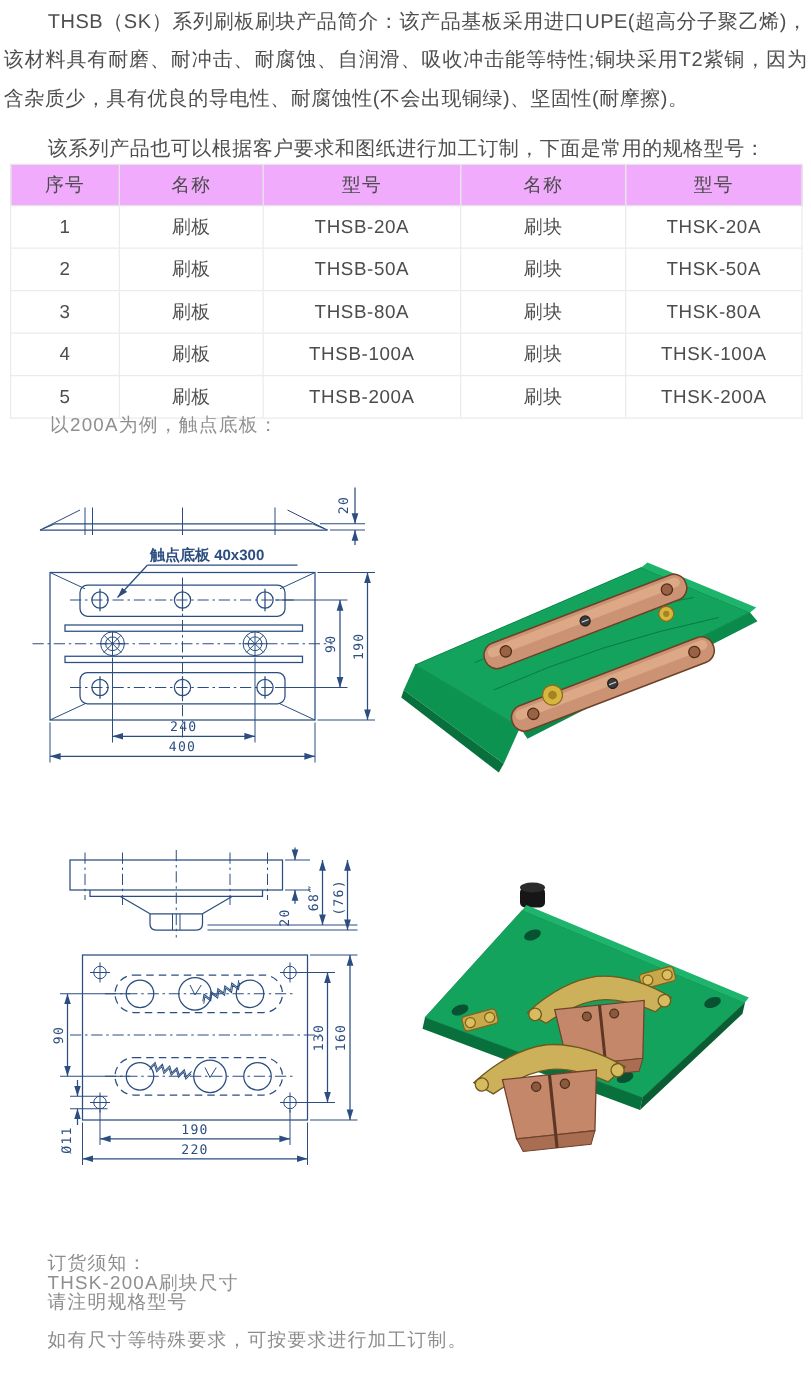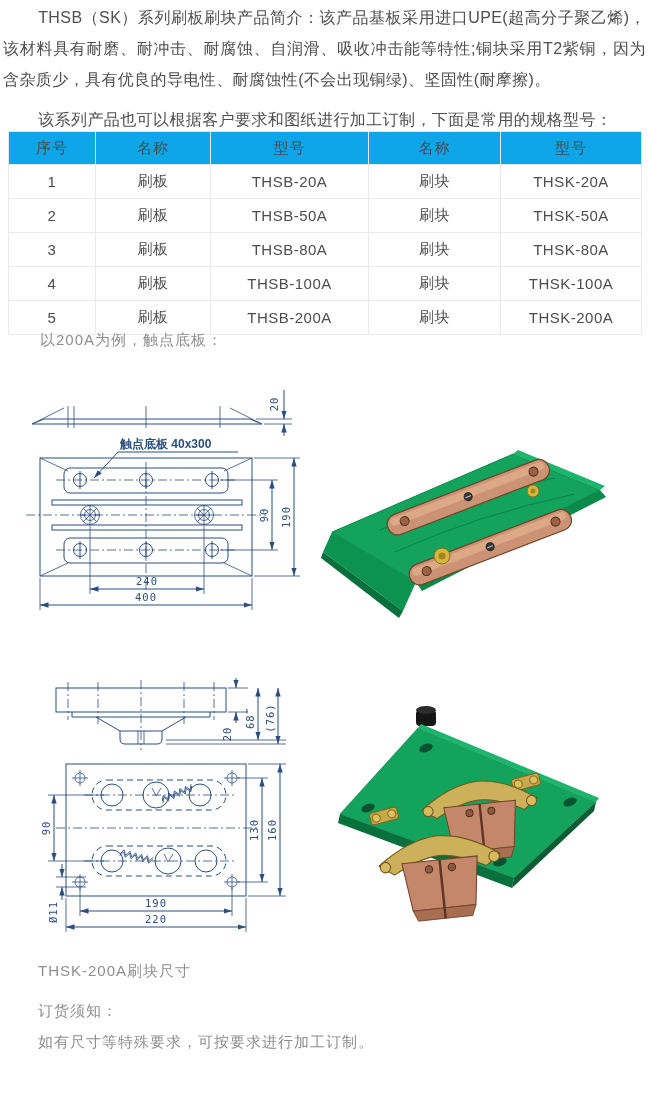--- a/index.html
+++ b/index.html
@@ -9,32 +9,32 @@
   .para {
     position:absolute; left:3px; right:3px;
     font-size:16px; line-height:31px; color:#4f4f4f;
     text-align:justify; text-indent:2.2em; letter-spacing:0.4px;
   }
   #intro-para { top:2px; }
   #custom-para { top:104px; }
 
   table.spec { position:absolute; top:131px; left:8px; width:633px; border-collapse:collapse; table-layout:fixed; }
   table.spec th {
-    background:#0ea5e9; color:#4a4a4a; font-weight:normal; font-size:15px;
+    background:#f0abfc; color:#4a4a4a; font-weight:normal; font-size:15px;
     height:30px; border:1px solid #e6e6e6; letter-spacing:1px;margin-left:13px;
   }
   table.spec td {
     background:#ffffff; color:#4d4d4d; font-size:15px; text-align:center;
     height:31px; border:1px solid #ebebeb; letter-spacing:0.5px;
   }
 
   .gray-label { position:absolute; font-size:15px; color:#8f8f8f; letter-spacing:1px; }
   #example-label { top:331px; left:40px; }
   #caption-plate { top:634px; left:38px; }
-  #caption-block { top:962px; left:38px; }
+  #caption-block { top:1017px; left:38px; }
   .notes { position:absolute; top:995px; left:38px; font-size:15px; color:#8d8d8d; letter-spacing:1px; }
   .notes div { line-height:31px; height:31px; }
 
   .drawing { position:absolute; }
   #plate-drawing { left:24px; top:378px; }
   #block-drawing { left:36px; top:676px; }
   #plate-product { left:320px; top:434px; }
   #block-product { left:328px; top:696px; }
 
   svg text.dim { fill:#2b4d80; font-size:10.5px; font-family:"DejaVu Sans Mono","Liberation Sans",sans-serif; letter-spacing:1px; }
@@ -383,16 +383,17 @@
       <line x1="0" y1="-4" x2="0" y2="52" stroke="#5d3624" stroke-width="2.4"></line>
       <circle cx="-11" cy="4" r="3.5" fill="#8a5a3e" stroke="#4e2d1b"></circle>
       <circle cx="11" cy="4" r="3.5" fill="#8a5a3e" stroke="#4e2d1b"></circle>
     </g>
   </svg>
 
   <div class="gray-label" id="caption-block">THSK-200A刷块尺寸</div>
 
   <div class="notes">
     <div>订货须知：</div>
+    <div>请注明规格型号</div>
     <div>如有尺寸等特殊要求，可按要求进行加工订制。</div>
   </div>
 
 </div>
 
 </body></html>

